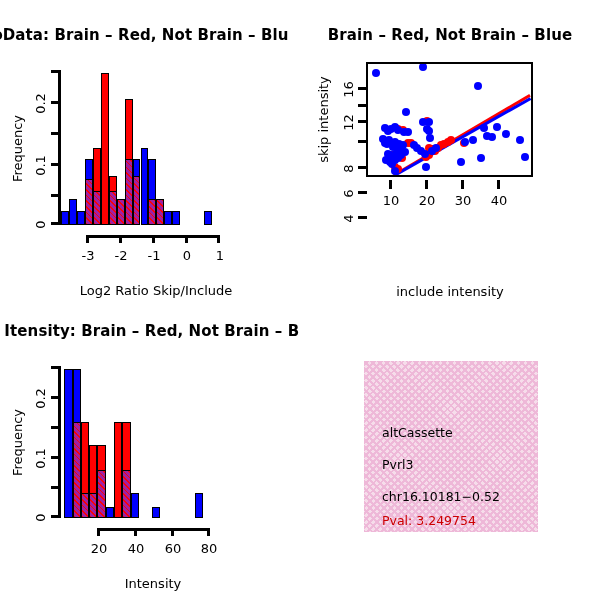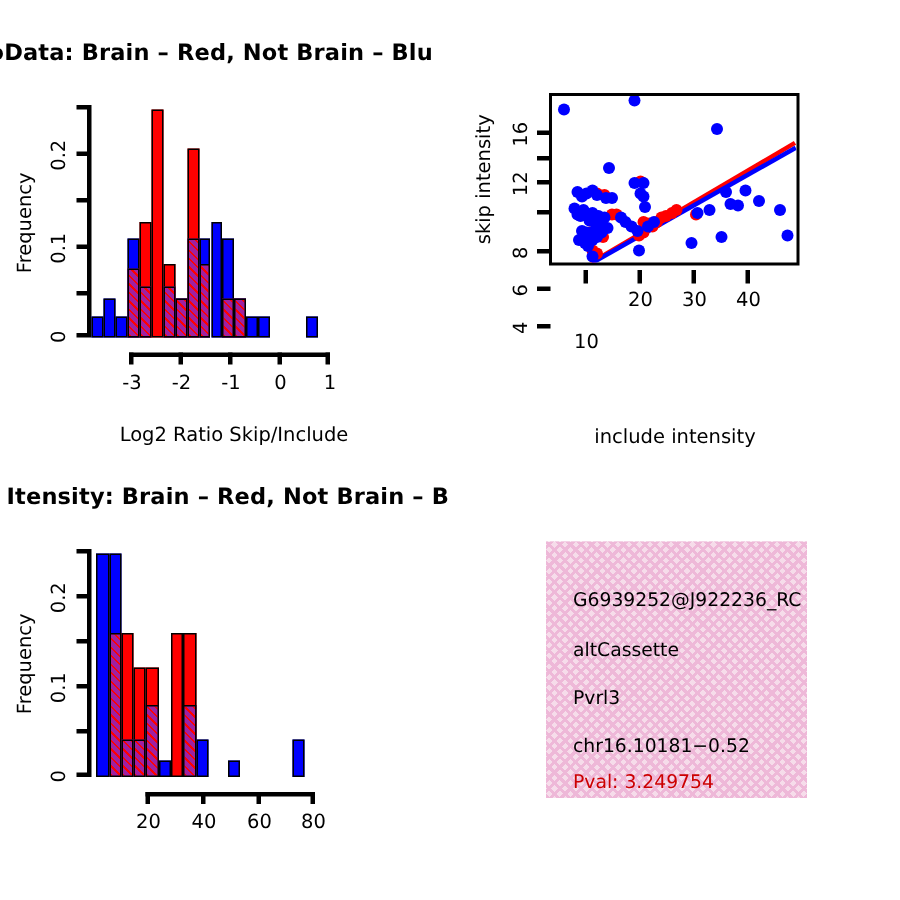--- a/index.html
+++ b/index.html
@@ -108,20 +108,21 @@
         <div class="bar" style="left: 156.4px; top: 199.167px; width: 7.95px; height: 25.8333px; background: rgb(0, 0, 255);"></div>
         <div class="bar" style="left: 156.4px; top: 199.167px; width: 7.95px; height: 25.8333px; background-color: rgb(160, 32, 160); background-image: repeating-linear-gradient(45deg, rgb(255, 0, 0) 0px, rgb(255, 0, 0) 1px, transparent 1px, transparent 4px);"></div>
         <div class="bar" style="left: 164.35px; top: 210.648px; width: 7.95px; height: 14.3519px; background: rgb(0, 0, 255);"></div>
         <div class="bar" style="left: 172.3px; top: 210.648px; width: 7.95px; height: 14.3519px; background: rgb(0, 0, 255);"></div>
         <div class="bar" style="left: 204.1px; top: 210.648px; width: 7.95px; height: 14.3519px; background: rgb(0, 0, 255);"></div>
       </div>
   </div>
 
   <div class="panel" style="left:300px;top:0;width:300px;height:300px;">
 
+    <div class="ptitle" style="left:0;top:26px;width:300px;text-align:center;">Brain – Red, Not Brain – Blue</div>
 
     <div class="plotbox" style="left:66px;top:62px;width:167px;height:115px;"></div>
 
     <div class="tick" style="left:58px;top:87px;width:9px;height:3px;"></div>
     <div class="tick" style="left:58px;top:104px;width:9px;height:3px;"></div>
     <div class="tick" style="left:58px;top:120px;width:9px;height:3px;"></div>
     <div class="tick" style="left:58px;top:140px;width:9px;height:3px;"></div>
     <div class="tick" style="left:58px;top:166px;width:9px;height:3px;"></div>
     <div class="tick" style="left:58px;top:191px;width:9px;height:3px;"></div>
     <div class="tick" style="left:58px;top:216px;width:9px;height:3px;"></div>
@@ -132,21 +133,21 @@
     <div class="ticklab vert" style="left:28px;top:186px;width:40px;text-align:center;transform:rotate(-90deg);">6</div>
     <div class="ticklab vert" style="left:28px;top:211px;width:40px;text-align:center;transform:rotate(-90deg);">4</div>
 
     <div class="axtitle rot" style="left:-37px;top:112px;width:120px;text-align:center;">skip intensity</div>
 
     <div class="tick" style="left:89px;top:180px;width:3px;height:9px;"></div>
     <div class="tick" style="left:125px;top:180px;width:3px;height:9px;"></div>
     <div class="tick" style="left:161px;top:180px;width:3px;height:9px;"></div>
     <div class="tick" style="left:197px;top:180px;width:3px;height:9px;"></div>
 
-    <div class="ticklab" style="left:79px;top:193px;width:24px;text-align:center;margin-top:28px;">10</div>
+    <div class="ticklab" style="left:79px;top:193px;width:24px;text-align:center;">10</div>
     <div class="ticklab" style="left:115px;top:193px;width:24px;text-align:center;">20</div>
     <div class="ticklab" style="left:151px;top:193px;width:24px;text-align:center;">30</div>
     <div class="ticklab" style="left:187px;top:193px;width:24px;text-align:center;">40</div>
 
     <div class="axtitle" style="left:50px;top:284px;width:200px;text-align:center;">include intensity</div>
 
     <div class="clipbox" id="scatter-area" style="left:68px;top:64px;width:163px;height:111px;">
         <div class="regline" style="left: 24.6395px; top: 109.96px; width: 158.267px; border-top: 3px solid rgb(255, 0, 0); transform: rotate(-30.4306deg);"></div>
         <div class="regline" style="left: 25.7767px; top: 109.96px; width: 155.502px; border-top: 3px solid rgb(0, 0, 255); transform: rotate(-29.5106deg);"></div>
         <div class="pt" style="width: 8px; height: 8px; left: 26.3256px; top: 61.3096px; background: rgb(255, 0, 0);"></div>
@@ -256,20 +257,21 @@
     <div class="tick" style="left:97px;top:228px;width:3px;height:8px;"></div>
     <div class="tick" style="left:134px;top:228px;width:3px;height:8px;"></div>
     <div class="tick" style="left:171px;top:228px;width:3px;height:8px;"></div>
     <div class="tick" style="left:207px;top:228px;width:3px;height:8px;"></div>
 
     <div class="ticklab" style="left:85px;top:241px;width:28px;text-align:center;">20</div>
     <div class="ticklab" style="left:122px;top:241px;width:28px;text-align:center;">40</div>
     <div class="ticklab" style="left:159px;top:241px;width:28px;text-align:center;">60</div>
     <div class="ticklab" style="left:195px;top:241px;width:28px;text-align:center;">80</div>
 
+    <div class="axtitle" style="left:53px;top:276px;width:200px;text-align:center;">Intensity</div>
 
     <div id="intensity-bars" style="position:absolute;left:0;top:0;width:300px;height:300px;">
         <div class="bar" style="left: 64.3111px; top: 68.8148px; width: 8.27778px; height: 149.185px; background: rgb(0, 0, 255);"></div>
         <div class="bar" style="left: 72.5889px; top: 68.8148px; width: 8.27778px; height: 149.185px; background: rgb(0, 0, 255);"></div>
         <div class="bar" style="left: 72.5889px; top: 122.296px; width: 8.27778px; height: 95.7037px; background-color: rgb(160, 32, 160); background-image: repeating-linear-gradient(45deg, rgb(255, 0, 0) 0px, rgb(255, 0, 0) 1px, transparent 1px, transparent 4px);"></div>
         <div class="bar" style="left: 80.8667px; top: 122.296px; width: 8.27778px; height: 95.7037px; background: rgb(255, 0, 0);"></div>
         <div class="bar" style="left: 80.8667px; top: 192.667px; width: 8.27778px; height: 25.3333px; background-color: rgb(160, 32, 160); background-image: repeating-linear-gradient(45deg, rgb(255, 0, 0) 0px, rgb(255, 0, 0) 1px, transparent 1px, transparent 4px);"></div>
         <div class="bar" style="left: 89.1444px; top: 144.815px; width: 8.27778px; height: 73.1852px; background: rgb(255, 0, 0);"></div>
         <div class="bar" style="left: 89.1444px; top: 192.667px; width: 8.27778px; height: 25.3333px; background-color: rgb(160, 32, 160); background-image: repeating-linear-gradient(45deg, rgb(255, 0, 0) 0px, rgb(255, 0, 0) 1px, transparent 1px, transparent 4px);"></div>
         <div class="bar" style="left: 97.4222px; top: 144.815px; width: 8.27778px; height: 73.1852px; background: rgb(255, 0, 0);"></div>
@@ -278,20 +280,19 @@
         <div class="bar" style="left: 113.978px; top: 122.296px; width: 8.27778px; height: 95.7037px; background: rgb(255, 0, 0);"></div>
         <div class="bar" style="left: 122.256px; top: 122.296px; width: 8.27778px; height: 95.7037px; background: rgb(255, 0, 0);"></div>
         <div class="bar" style="left: 122.256px; top: 170.148px; width: 8.27778px; height: 47.8519px; background-color: rgb(160, 32, 160); background-image: repeating-linear-gradient(45deg, rgb(255, 0, 0) 0px, rgb(255, 0, 0) 1px, transparent 1px, transparent 4px);"></div>
         <div class="bar" style="left: 130.533px; top: 192.667px; width: 8.27778px; height: 25.3333px; background: rgb(0, 0, 255);"></div>
         <div class="bar" style="left: 152.056px; top: 206.741px; width: 8.27778px; height: 11.2593px; background: rgb(0, 0, 255);"></div>
         <div class="bar" style="left: 195.1px; top: 192.667px; width: 8.27778px; height: 25.3333px; background: rgb(0, 0, 255);"></div>
       </div>
   </div>
 
   <div class="infobox" style="left:364px;top:361px;width:174px;height:171px;">
-    <div class="infoline" style="left:18px;top:31px;">G6939252@J922236_RC</div>
     <div class="infoline" style="left:18px;top:64px;">altCassette</div>
     <div class="infoline" style="left:18px;top:96px;">Pvrl3</div>
     <div class="infoline" style="left:18px;top:128px;">chr16.10181−0.52</div>
     <div class="infoline pval" style="left:18px;top:152px;">Pval: 3.249754</div>
   </div>
 
 </div>
 
 </body></html>

